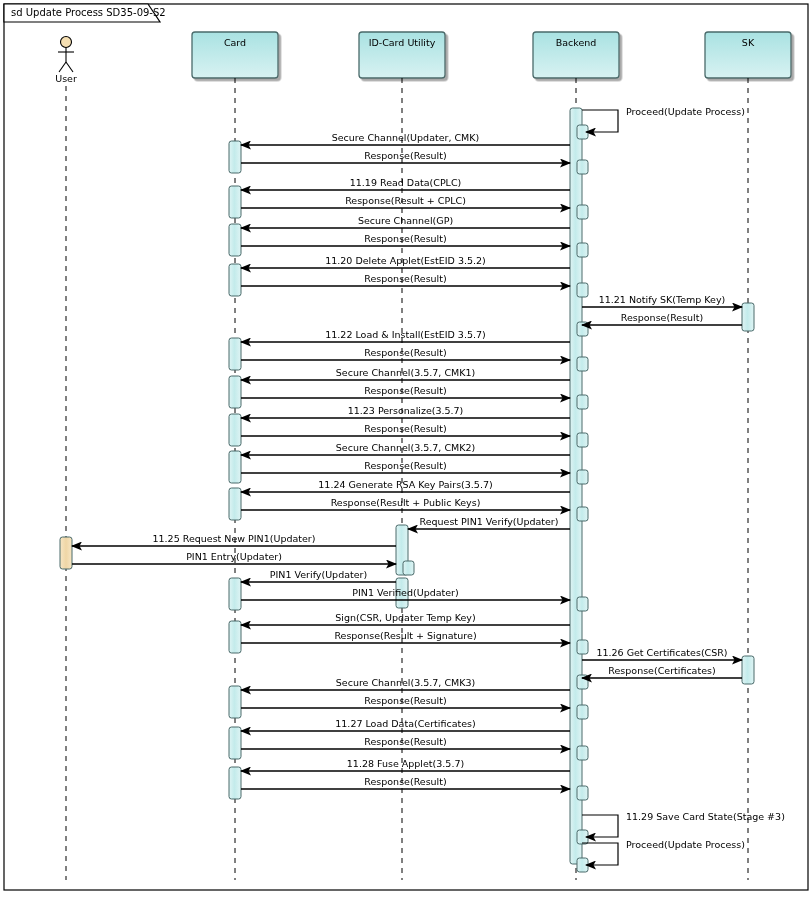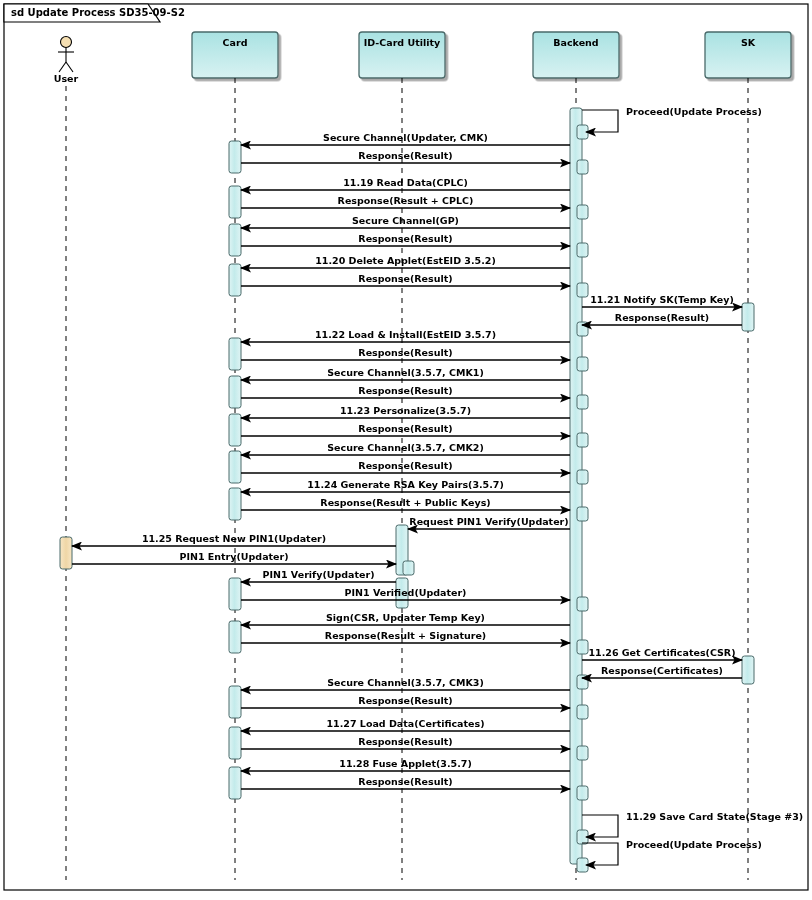--- a/index.html
+++ b/index.html
@@ -1,17 +1,17 @@
 <!DOCTYPE html>
 <html><head>
 <meta charset="utf-8">
 <style>
   html,body{margin:0;padding:0;background:#ffffff;}
   body{font-family:"DejaVu Sans","Liberation Sans",sans-serif;}
-  #root{position:relative;width:812px;height:900px;background:#ffffff;overflow:hidden;font-weight:bold;}
+  #root{position:relative;width:812px;height:900px;background:#ffffff;overflow:hidden;}
   svg{display:block;}
   .title{font-family:"DejaVu Sans","Liberation Sans",sans-serif;font-size:10px;fill:#000;}
   .head{font-family:"DejaVu Sans","Liberation Sans",sans-serif;font-size:9.5px;fill:#000;text-anchor:middle;}
   .msg{font-family:"DejaVu Sans","Liberation Sans",sans-serif;font-size:9.5px;fill:#000;}
   .mid{text-anchor:middle;}
   .start{text-anchor:start;}
 </style>
 </head>
 <body>
 

